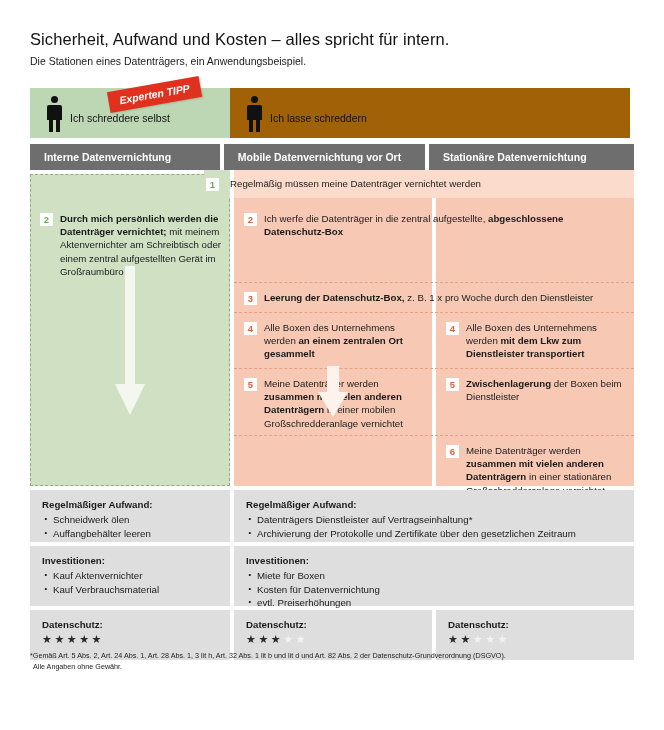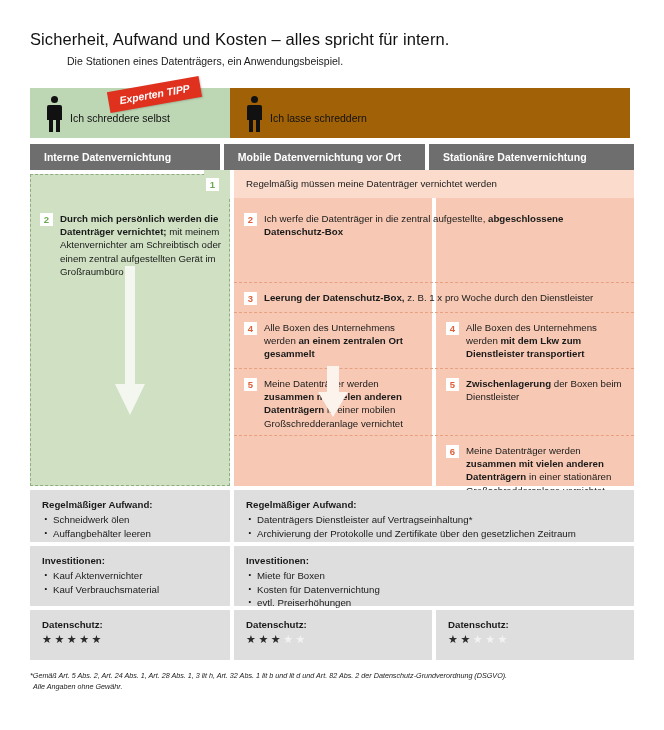--- a/index.html
+++ b/index.html
@@ -12,21 +12,21 @@
   }
   .page { position: relative; width: 664px; height: 730px; }
 
   
   .title {
     position: absolute; left: 30px; top: 30px;
     font-size: 16.5px; font-weight: 400; color: #111; letter-spacing: .1px;
   }
   .subtitle {
     position: absolute; left: 30px; top: 55px;
-    font-size: 10.5px; font-weight: 400; color: #1a1a1a; margin-left: 37px;
+    font-size: 10.5px; font-weight: 400; color: #1a1a1a;
   }
 
   
   .board { position: absolute; left: 30px; top: 88px; width: 604px; }
 
   
   .head-row { position: relative; height: 50px; display: flex; }
   .head-green { width: 200px; background: #bdd7b4; position: relative; }
   .head-orange { width: 400px; background: #a16207; position: relative; }
 
@@ -144,22 +144,22 @@
   .row-invest .box-grey { height: 60px; }
   .row-schutz .box-grey { height: 50px; }
   .row-schutz .bx-2 { width: 198px; }
 
   .stars { margin-top: 3px; font-size: 11px; letter-spacing: 2.5px; }
   .star-on { color: #2b2b2b; }
   .star-off { color: #f2f2f2; }
 
   
   .footnote {
-    position: absolute; left: 30px; top: 671px; width: 610px;
-    font-size: 7.2px; line-height: 10.6px; color: #1a1a1a; font-style: italic;
+    position: absolute; left: 30px; top: 651px; width: 610px;
+    font-size: 7.2px; line-height: 10.6px; color: #1a1a1a;
   }
 </style>
 </head>
 <body>
 
 <div class="page">
 
   <div class="title">Sicherheit, Aufwand und Kosten – alles spricht für intern.</div>
   <div class="subtitle">Die Stationen eines Datenträgers, ein Anwendungsbeispiel.</div>
 
@@ -198,21 +198,21 @@
     <div class="body-row">
 
       <div class="col-internal"></div>
       <div class="col-mobile"></div>
       <div class="col-static"></div>
 
       <div class="step1-badge-host"></div>
       <div class="step1-strip"></div>
       <div class="step" style="left:176px; top:3px; width:420px;">
         <div class="num num-green">1</div>
-        <div class="step-text" style="margin-left:20px;">Regelmäßig müssen meine Datenträger vernichtet werden</div>
+        <div class="step-text" style="margin-left:4px;">Regelmäßig müssen meine Datenträger vernichtet werden</div>
       </div>
 
       <div class="step" style="left:10px; top:38px; width:182px;">
         <div class="num num-green">2</div>
         <div class="step-text"><b>Durch mich persönlich werden die Datenträger vernichtet;</b> mit meinem Aktenvernichter am Schreibtisch oder einem zentral aufgestellten Gerät im Großraumbüro</div>
       </div>
 
       <div class="arrow arrow-green">
         <svg width="32" height="150" viewBox="0 0 32 150">
           <polygon points="11,0 21,0 21,118 31,118 16,149 1,118 11,118" fill="#f3f7f0"></polygon>

